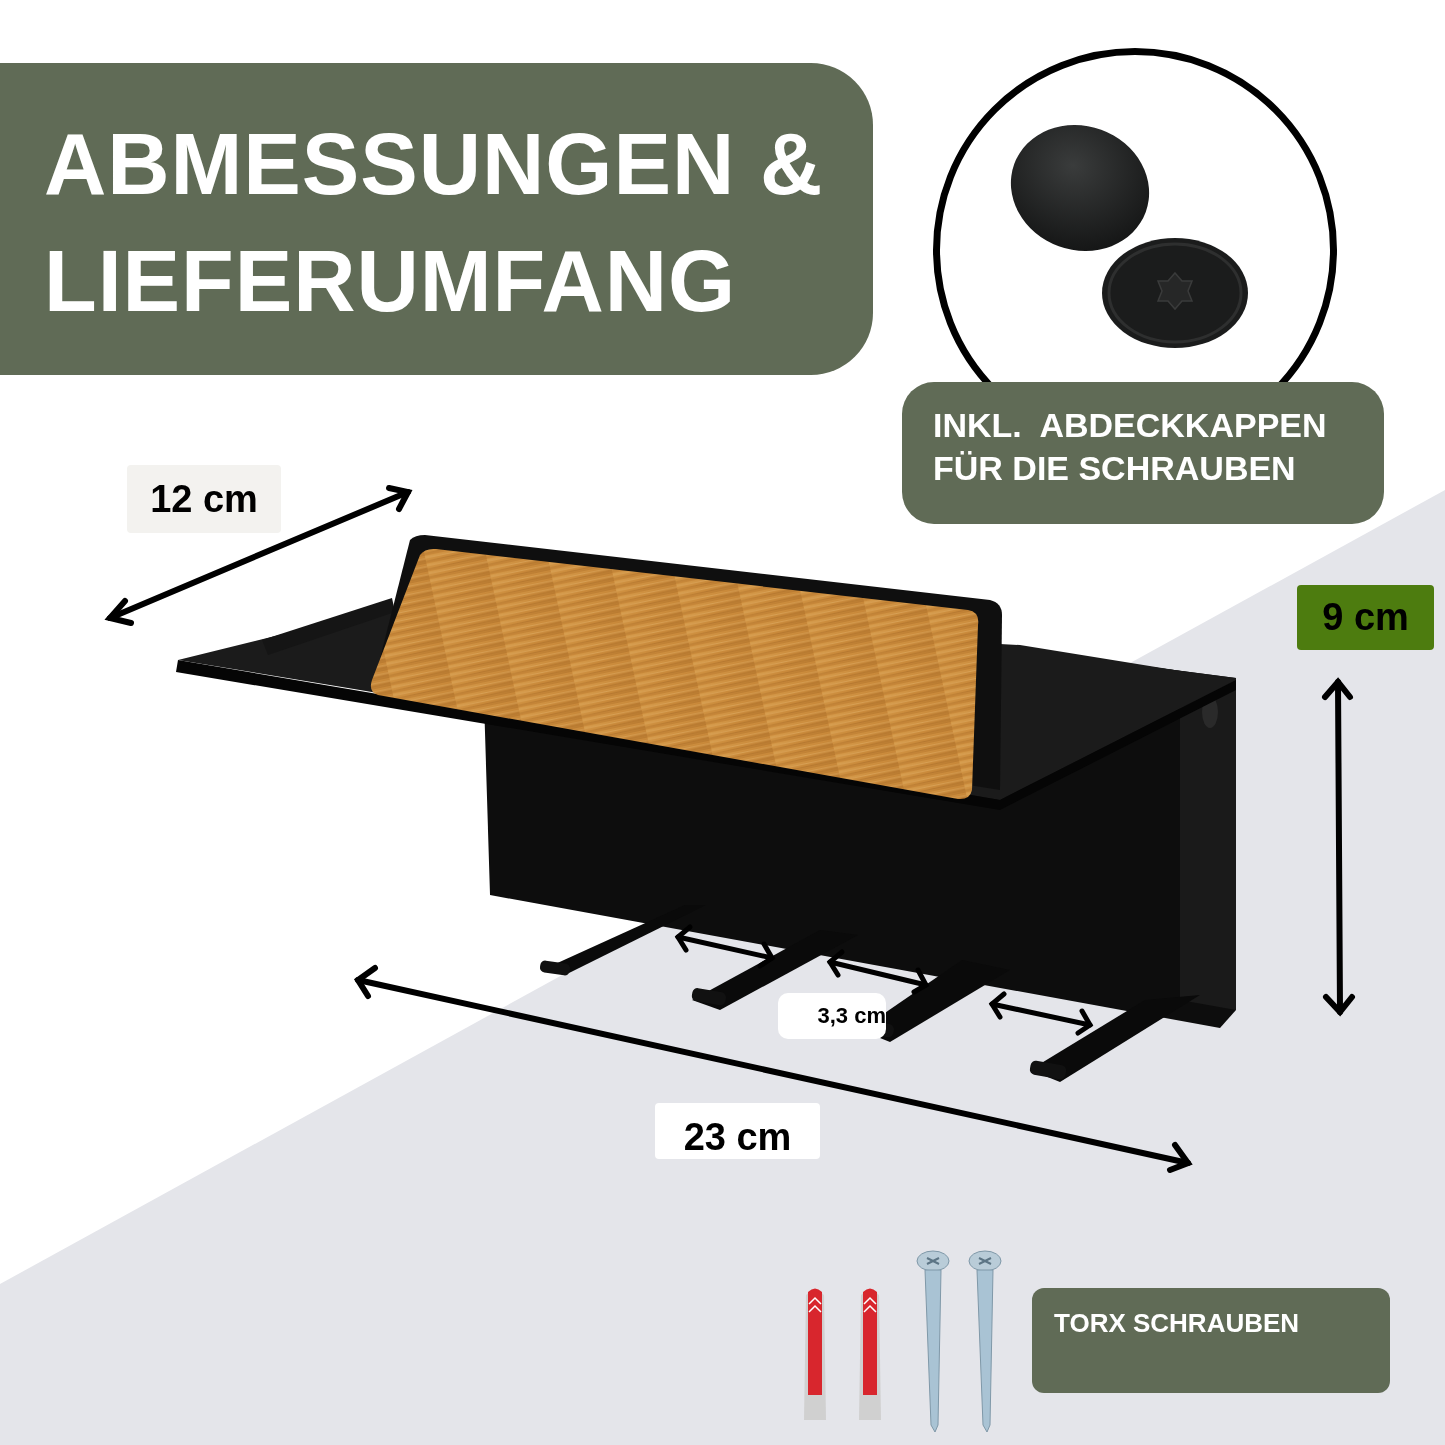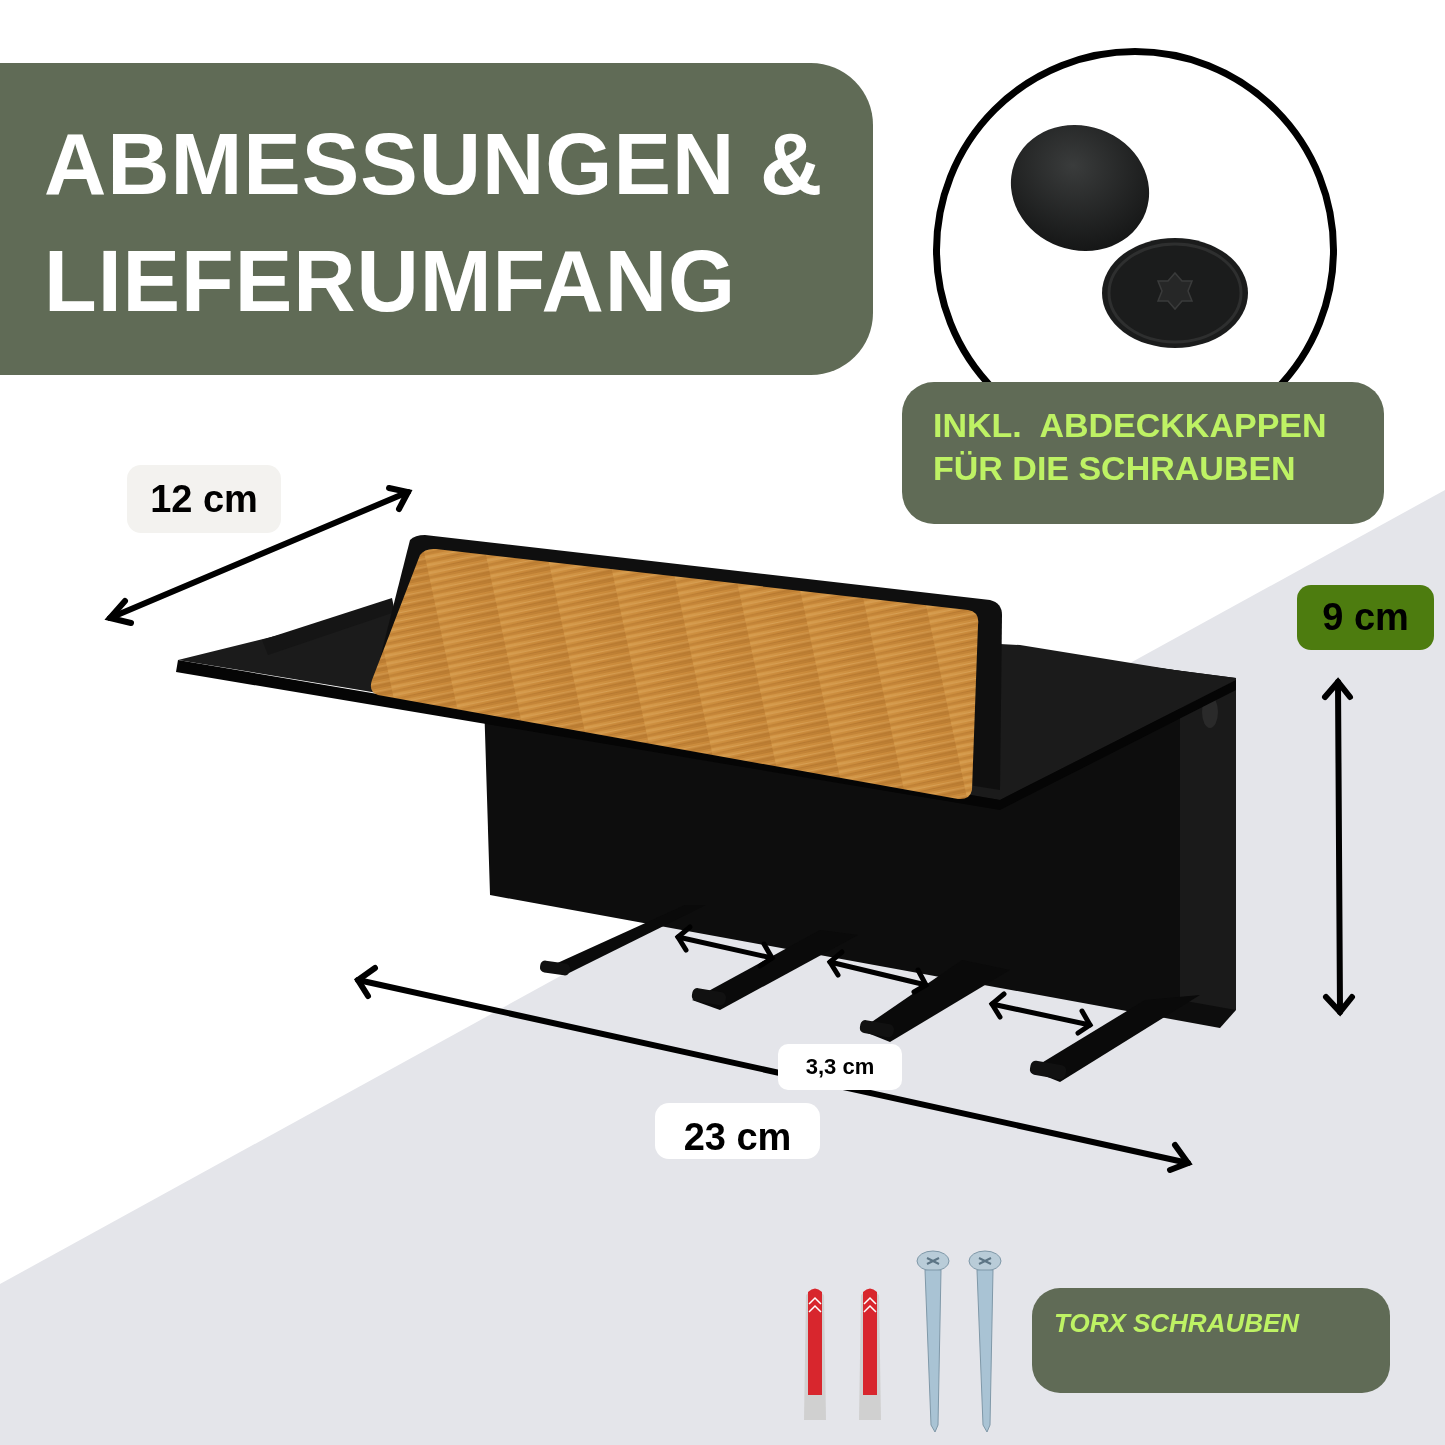--- a/index.html
+++ b/index.html
@@ -18,34 +18,34 @@
       font-size: 88px; letter-spacing: 1px; line-height: 1; white-space: nowrap;
       transform: scaleX(0.98); transform-origin: left center;
     }
     .title-line.l1 { top: 120px; }
     .title-line.l2 { top: 237px; }
     .caps-circle {
       position: absolute; left: 933px; top: 48px; width: 404px; height: 404px;
       border: 7px solid #000; border-radius: 50%; box-sizing: border-box; background: #fff;
     }
     .green-pill {
-      position: absolute; background: #606b56; color: #bef264; font-weight: bold;
+      position: absolute; background: #606b56; color: #ffffff; font-weight: bold;
       box-sizing: border-box; line-height: 1.25;
     }
     .caps-pill { left: 902px; top: 382px; width: 482px; height: 142px; border-radius: 32px; padding: 22px 0 0 31px; font-size: 34px; }
-    .screws-pill { left: 1032px; top: 1288px; width: 358px; height: 105px; border-radius: 28px; padding: 17px 0 0 22px; font-size: 26px; line-height: 1.4; font-style: italic; }
+    .screws-pill { left: 1032px; top: 1288px; width: 358px; height: 105px; border-radius: 12px; padding: 17px 0 0 22px; font-size: 26px; line-height: 1.4; }
     .pill-line { display: block; white-space: pre; }
     .dim-label {
-      position: absolute; background: #ffffff; border-radius: 14px; color: #000;
+      position: absolute; background: #ffffff; border-radius: 4px; color: #000;
       font-weight: bold; text-align: center; box-sizing: border-box;
     }
     .dim-12 { left: 127px; top: 465px; width: 154px; height: 68px; font-size: 38px; line-height: 68px; background: #f3f2ef; }
     .dim-9 { left: 1297px; top: 585px; width: 137px; height: 65px; font-size: 38px; line-height: 65px; background: #4d7c0f; }
     .dim-23 { left: 655px; top: 1103px; width: 165px; height: 56px; font-size: 38px; line-height: 68px; }
-    .dim-33 { left: 778px; top: 1044px; width: 124px; height: 46px; font-size: 22px; line-height: 46px; border-radius: 10px; }
+    .dim-33 { left: 778px; top: 993px; width: 108px; height: 46px; font-size: 22px; line-height: 46px; border-radius: 10px; text-align: right; }
     svg.layer { position: absolute; left: 0; top: 0; }
   </style>
 </head>
 <body>
 
 <svg class="bg-diagonal" width="1445" height="1445" viewBox="0 0 1445 1445">
   <polygon points="0,1284 1445,490 1445,1445 0,1445" fill="#e4e5ea"></polygon>
 </svg>
 
 <div class="title-box"></div>

